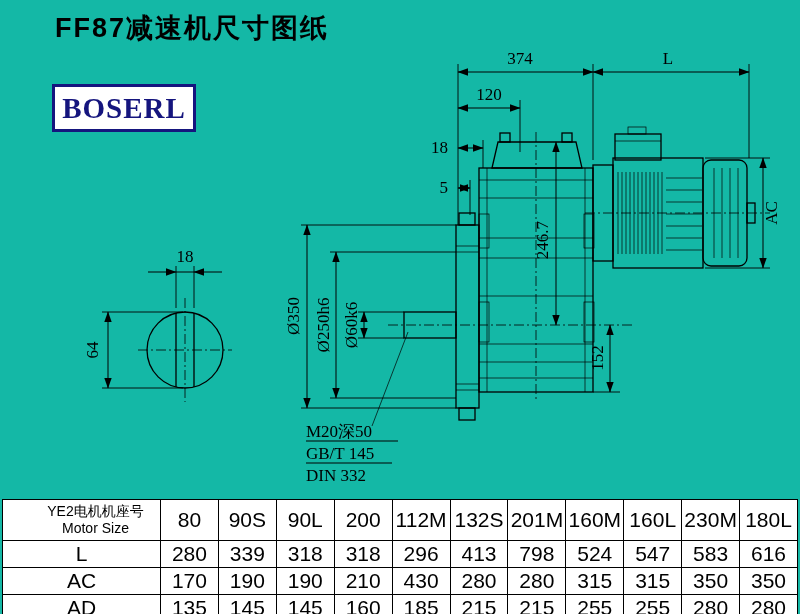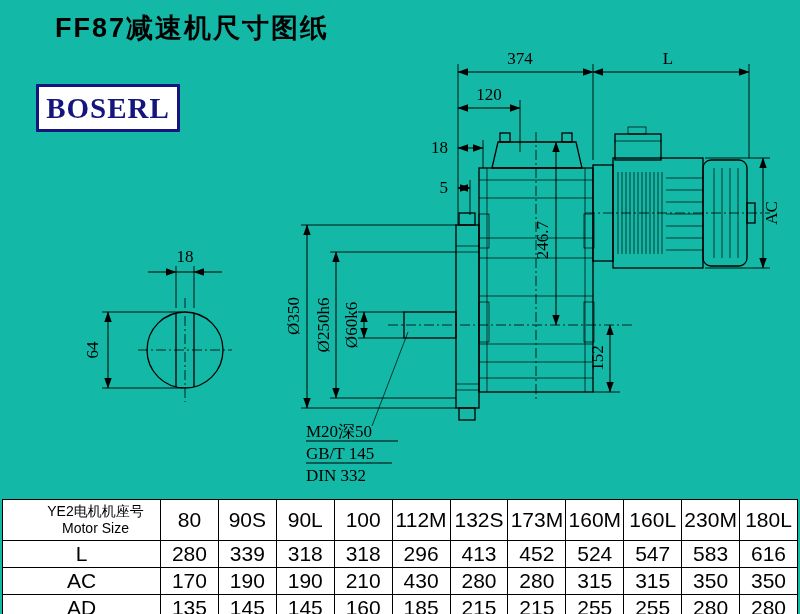--- a/index.html
+++ b/index.html
@@ -1,18 +1,18 @@
 <!DOCTYPE html>
 <html><head>
 <meta charset="utf-8">
 <style>
   html,body{margin:0;padding:0;background:#fff;}
   .page{position:relative;width:800px;height:614px;background:#14b8a6;overflow:hidden;font-family:"Liberation Sans",sans-serif;color:#000;}
   .title{position:absolute;left:55px;top:10px;font-size:27px;font-weight:bold;letter-spacing:2px;}
-  .logo{position:absolute;left:36px;top:84px;width:138px;height:42px;border:3px solid #15157e;display:flex;align-items:center;justify-content:center;background:#fff;}
+  .logo{position:absolute;left:52px;top:84px;width:138px;height:42px;border:3px solid #15157e;display:flex;align-items:center;justify-content:center;background:#fff;}
   .logo span{font-family:"Liberation Serif",serif;font-weight:bold;font-size:29px;color:#15157e;letter-spacing:1px;}
   svg.drawing{position:absolute;left:0;top:0;}
   svg.drawing text{font-family:"Liberation Serif",serif;font-size:17px;fill:#000;}
   svg .o{fill:none;stroke:#000;stroke-width:1.3;}
   svg .thin{fill:none;stroke:#000;stroke-width:0.7;}
   svg .dim{fill:none;stroke:#000;stroke-width:1;}
   svg .ext{fill:none;stroke:#000;stroke-width:0.9;}
   svg .cl{fill:none;stroke:#000;stroke-width:0.8;stroke-dasharray:10 3 2 3;}
   table{position:absolute;left:2px;top:499px;width:796px;border-collapse:collapse;table-layout:fixed;background:#fff;}
   th,td{border:1px solid #000;text-align:center;font-size:21px;font-weight:normal;padding:0;height:26px;}
@@ -202,38 +202,38 @@
     </colgroup>
     <tbody>
         <tr class="hd">
       <th class="lbl">
         <div>YE2电机机座号</div>
         <div>Motor Size</div>
       </th>
       <th>80</th>
       <th>90S</th>
       <th>90L</th>
-      <th>100</th>
+      <th>200</th>
       <th>112M</th>
       <th>132S</th>
-      <th>173M</th>
+      <th>201M</th>
       <th>160M</th>
       <th>160L</th>
       <th>230M</th>
       <th>180L</th>
     </tr>
     <tr>
       <th>L</th>
       <td>280</td>
       <td>339</td>
       <td>318</td>
       <td>318</td>
       <td>296</td>
       <td>413</td>
-      <td>452</td>
+      <td>798</td>
       <td>524</td>
       <td>547</td>
       <td>583</td>
       <td>616</td>
     </tr>
     <tr>
       <th>AC</th>
       <td>170</td>
       <td>190</td>
       <td>190</td>

